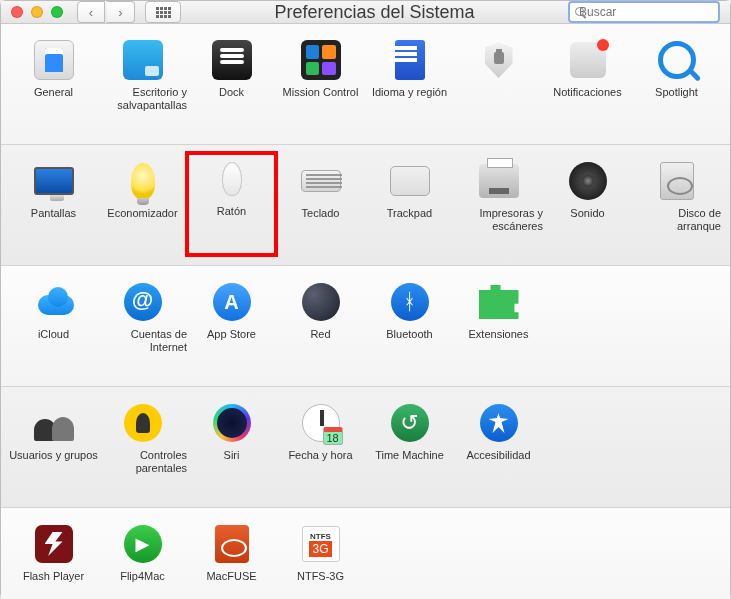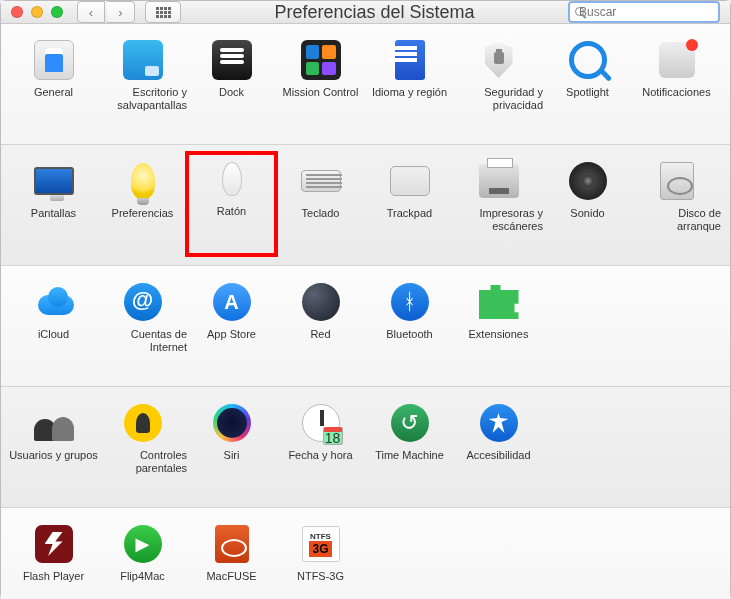--- a/index.html
+++ b/index.html
@@ -132,35 +132,35 @@
 
   .i-users{width:40px;height:36px;position:relative;}
   .i-users::before{content:"";position:absolute;left:0;bottom:0;width:22px;height:22px;background:#333;border-radius:50% 50% 2px 2px;}
   .i-users::after{content:"";position:absolute;right:0;bottom:0;width:22px;height:24px;background:#777;border-radius:50% 50% 2px 2px;}
   .i-parent{width:38px;height:38px;background:#ffcc00;border-radius:50%;display:flex;align-items:center;justify-content:center;}
   .i-parent::after{content:"";width:14px;height:20px;background:#333;border-radius:50% 50% 3px 3px;}
   .i-siri{width:38px;height:38px;border-radius:50%;background:conic-gradient(#1fb8ff,#5b3be8,#e8306e,#ffbf3a,#26d97c,#1fb8ff);position:relative;}
   .i-siri::after{content:"";position:absolute;left:4px;top:4px;width:30px;height:30px;border-radius:50%;background:radial-gradient(circle,#0a1030 0,#1a2248 80%);}
   .i-fecha{width:38px;height:38px;border-radius:50%;background:#fff;border:1px solid #bbb;position:relative;}
   .i-fecha::after{content:"";position:absolute;left:18px;top:6px;width:2px;height:14px;background:#333;transform-origin:bottom;box-shadow:0 0 0 1px #333;}
-  .i-fecha-cal{position:absolute;right:-4px;bottom:-4px;width:20px;height:18px;background:#86efac;border:1px solid #aaa;border-top:5px solid #e84c3d;border-radius:3px;font-size:14px;display:flex;align-items:center;justify-content:center;color:#333;}
+  .i-fecha-cal{position:absolute;right:-4px;bottom:-4px;width:20px;height:18px;background:#86efac;border:1px solid #aaa;border-top:5px solid #e84c3d;border-radius:3px;font-size:11px;display:flex;align-items:center;justify-content:center;color:#333;}
   .i-time{width:38px;height:38px;border-radius:50%;background:linear-gradient(#3ab56a,#1a7d3f);display:flex;align-items:center;justify-content:center;}
   .i-time::after{content:"↺";color:#fff;font-size:22px;}
   .i-acc{width:38px;height:38px;border-radius:50%;background:linear-gradient(#2b8ef0,#0b5ed0);display:flex;align-items:center;justify-content:center;}
   .i-acc::after{content:"";width:20px;height:20px;background:#fff;clip-path:polygon(50% 0,58% 25%,100% 30%,65% 45%,80% 100%,50% 70%,20% 100%,35% 45%,0 30%,42% 25%);}
 
   .i-flash{width:38px;height:38px;background:#7a1216;border-radius:7px;display:flex;align-items:center;justify-content:center;}
   .i-flash::after{content:"";width:18px;height:24px;background:#fff;clip-path:polygon(45% 0,100% 0,60% 40%,100% 40%,20% 100%,45% 50%,0 50%);}
   .i-flip{width:38px;height:38px;border-radius:50%;background:linear-gradient(#3ccc4a,#159827);display:flex;align-items:center;justify-content:center;}
   .i-flip::after{content:"▶";color:#fff;font-size:18px;}
   .i-fuse{width:34px;height:38px;background:linear-gradient(#e8602c,#c43a0d);border-radius:4px;position:relative;}
   .i-fuse::after{content:"";position:absolute;left:6px;top:14px;width:22px;height:14px;border-radius:50%;border:2px solid #fff;}
   .i-ntfs{width:38px;height:36px;background:#fff;border:1px solid #ccc;border-radius:3px;display:flex;flex-direction:column;align-items:center;justify-content:center;font-size:8px;}
   .i-ntfs .t{font-weight:bold;color:#333;}
-  .i-ntfs .g{background:#e84c1a;color:#000000;padding:1px 3px;font-size:12px;font-weight:bold;}
+  .i-ntfs .g{background:#e84c1a;color:#ffffff;padding:1px 3px;font-size:12px;font-weight:normal;}
 </style>
 </head>
 <body>
 
 <div class="window">
   <div class="titlebar">
     <div class="traffic">
       <div class="dot r"></div>
       <div class="dot y"></div>
       <div class="dot g"></div>
@@ -227,49 +227,48 @@
           <div class="cell">
             <div class="icon">
               <div class="i-idioma"></div>
             </div>
             <div class="label">Idioma y región</div>
           </div>
           <div class="cell">
             <div class="icon">
               <div class="i-seg"></div>
             </div>
-            <div class="label">Seguridad y privacidad</div>
+          </div>
+          <div class="cell">
+            <div class="icon">
+              <div class="i-notif"></div>
+            </div>
+            <div class="label">Notificaciones</div>
           </div>
           <div class="cell">
             <div class="icon">
               <div class="i-spot"></div>
             </div>
             <div class="label">Spotlight</div>
-          </div>
-          <div class="cell">
-            <div class="icon">
-              <div class="i-notif"></div>
-            </div>
-            <div class="label">Notificaciones</div>
           </div>
         </div>
       </div>
       <div class="section alt">
         <div class="grid">
           <div class="cell">
             <div class="icon">
               <div class="i-pantalla"></div>
             </div>
             <div class="label">Pantallas</div>
           </div>
           <div class="cell">
             <div class="icon">
               <div class="i-eco"></div>
             </div>
-            <div class="label">Preferencias</div>
+            <div class="label">Economizador</div>
           </div>
           <div class="cell highlight">
             <div class="icon">
               <div class="i-raton"></div>
             </div>
             <div class="label">Ratón</div>
           </div>
           <div class="cell">
             <div class="icon">
               <div class="i-teclado"></div>

